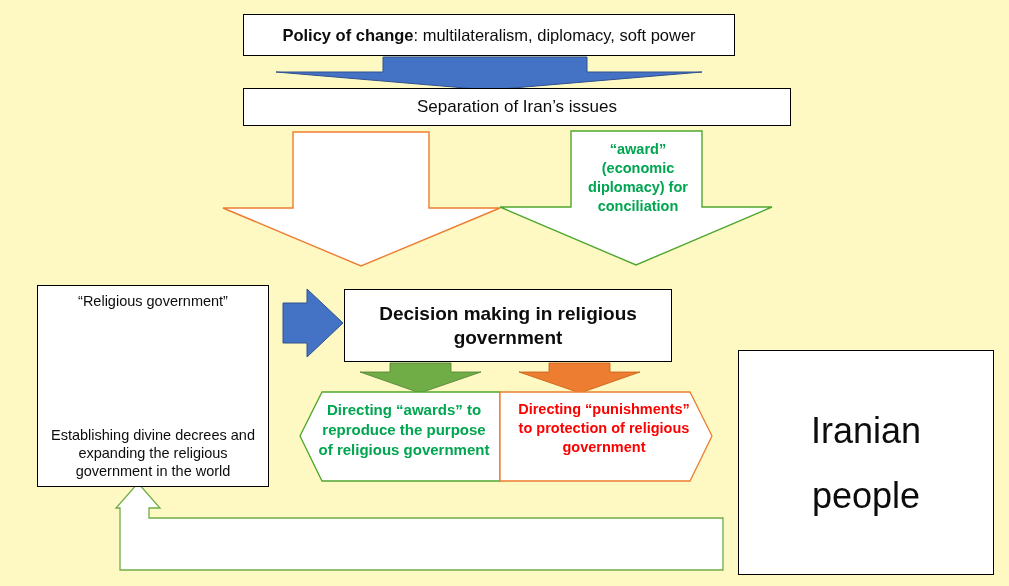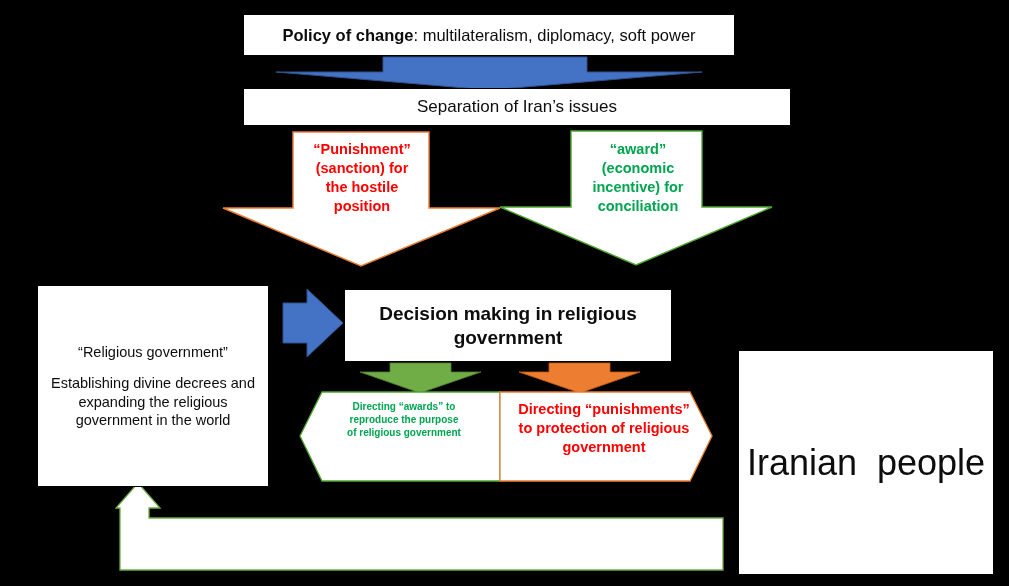--- a/index.html
+++ b/index.html
@@ -8,21 +8,21 @@
     background: #ffffff;
   }
   body {
     font-family: "Liberation Sans", sans-serif;
     -webkit-font-smoothing: antialiased;
   }
   #canvas {
     position: relative;
     width: 1009px;
     height: 586px;
-    background: #000000;
+    background: #fef9c3;
     overflow: hidden;
     text-decoration: underline;
   }
   .abs { position: absolute; }
 
   
   .box {
     box-sizing: border-box;
     border: 1px solid #000000;
     background: #ffffff;
@@ -52,31 +52,31 @@
     font-size: 19px;
     font-weight: bold;
     padding: 0 0;
     z-index: 6;
   }
 
   #religious-gov-box {
     left: 37px; top: 285px; width: 232px; height: 202px;
     font-size: 14.5px;
     flex-direction: column;
-    justify-content: center;
+    justify-content: space-between;
     gap: 13px;
     padding: 6px 10px;
     z-index: 6;
   }
   #religious-gov-box .ln { display: block; }
 
   #iranian-people-box {
     left: 738px; top: 350px; width: 256px; height: 225px;
     font-size: 36px;
-    flex-direction: row;
+    flex-direction: column;
     gap: 20px;
     z-index: 6;
   }
 
   
   #shapes {
     position: absolute;
     left: 0; top: 0;
     width: 1009px; height: 586px;
     z-index: 2;
@@ -95,21 +95,21 @@
     font-size: 14.5px;
     color: #ff0000;
   }
   #award-text {
     left: 572px; top: 140px; width: 132px;
     font-size: 14.5px;
     color: #00a550;
   }
   #awards-directing-text {
     left: 312px; top: 400px; width: 184px;
-    font-size: 10px;
+    font-size: 15px;
     color: #00a550;
   }
   #punishments-directing-text {
     left: 506px; top: 400px; width: 196px;
     font-size: 14.5px;
     color: #ff0000;
   }
   #converting-text {
     left: 130px; top: 532px; width: 592px;
     font-size: 14.5px;
@@ -162,31 +162,25 @@
   <div class="box abs" id="religious-gov-box">
     <span class="ln">“Religious government”</span>
     <span class="ln">Establishing divine decrees and expanding the religious government in the world</span>
   </div>
 
   <div class="box abs" id="iranian-people-box">
     <span>Iranian</span>
     <span>people</span>
   </div>
 
-  <div class="shape-text" id="punishment-text">
-    <div>“Punishment”</div>
-    <div>(sanction) for</div>
-    <div>the hostile</div>
-    <div>position</div>
-  </div>
 
   <div class="shape-text" id="award-text">
     <div>“award”</div>
     <div>(economic</div>
-    <div>incentive) for</div>
+    <div>diplomacy) for</div>
     <div>conciliation</div>
   </div>
 
   <div class="shape-text" id="awards-directing-text">
     <div>Directing “awards” to</div>
     <div>reproduce the purpose</div>
     <div>of religious government</div>
   </div>
 
   <div class="shape-text" id="punishments-directing-text">

